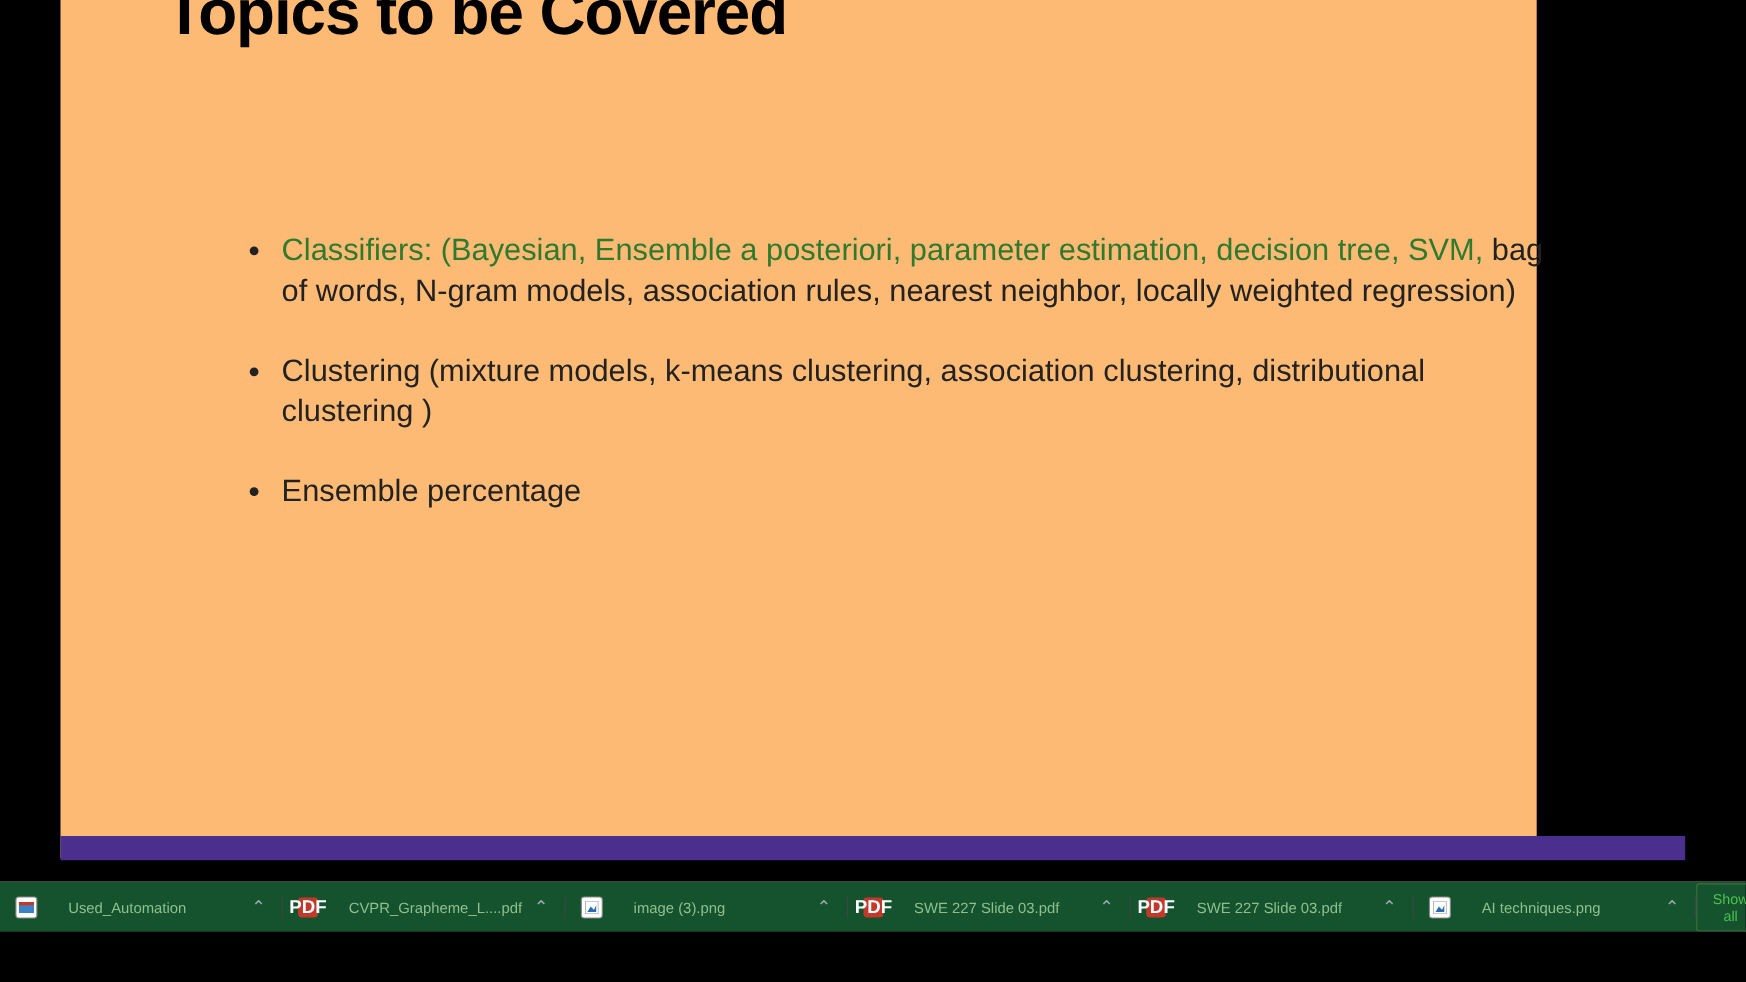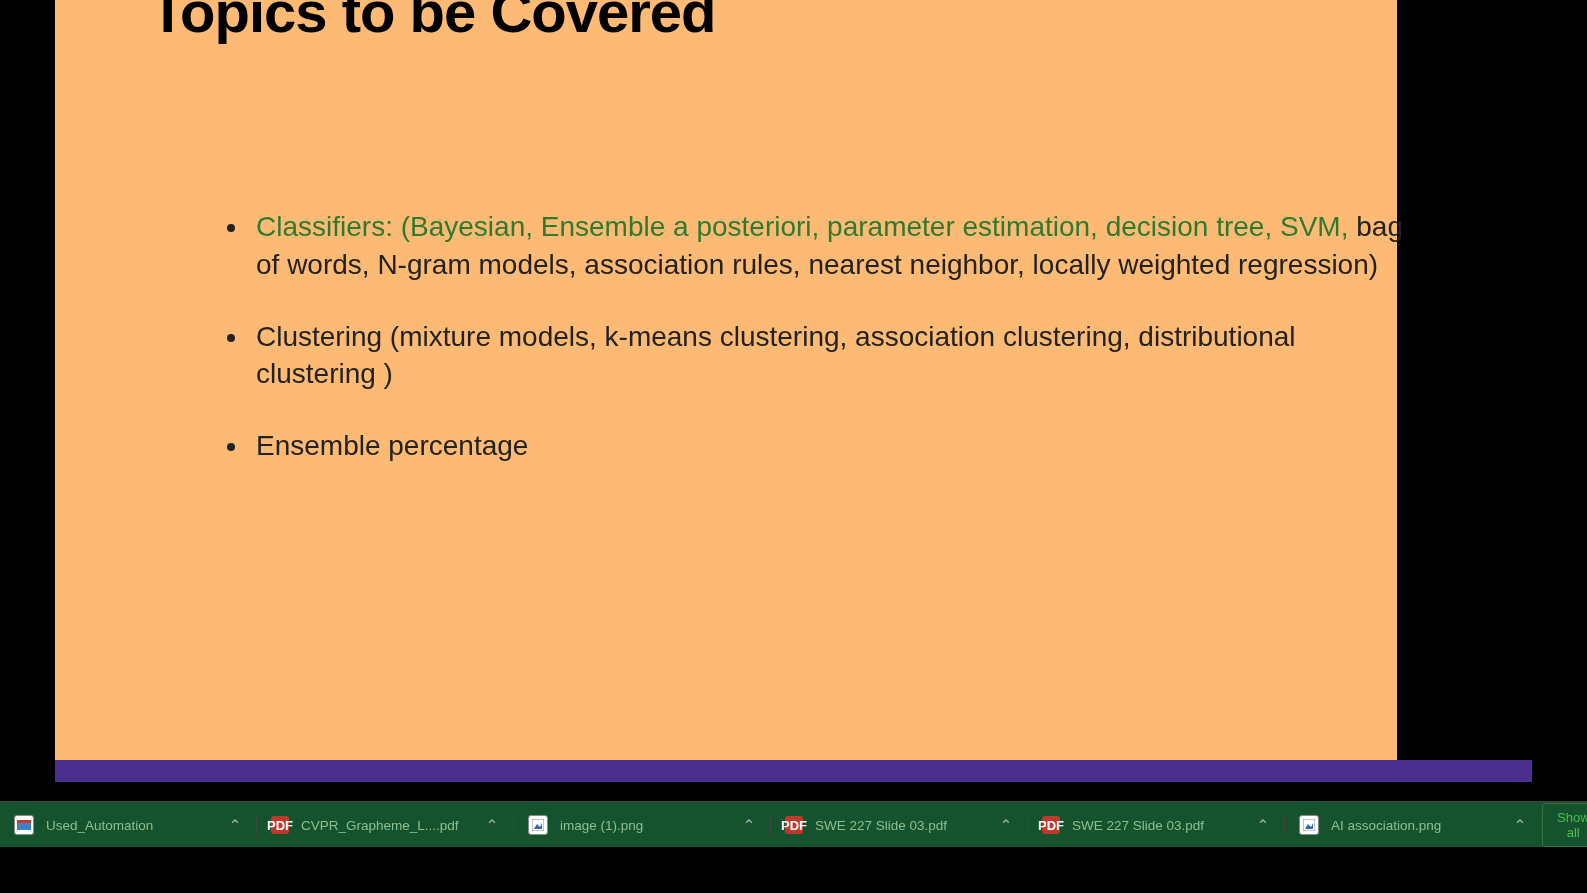--- a/index.html
+++ b/index.html
@@ -81,24 +81,24 @@
     display:flex;
     align-items:center;
     min-width:232px;
     border-right:1px solid #444;
     padding:0 10px 0 14px;
     position:relative;
     cursor:pointer;
   }
   .dl-item .ico{
     width:18px;height:18px;
-    margin-right:12px;
+    margin-right:28px;
     display:inline-flex;
     align-items:center;justify-content:center;
-    font-size:13px;
+    font-size:17px;
     border-radius:3px;
   }
   .ico-pdf{background:#c0392b;color:#fff;font-weight:bold;}
   .ico-img{background:#fff;color:#2b6cb0;border:1px solid #888;}
   .ico-exe{background:#fff;border:1px solid #888;}
   .dl-item .label{
     flex:1;
     white-space:nowrap;
     overflow:hidden;
     text-overflow:ellipsis;
@@ -182,21 +182,21 @@
         <span class="chev">⌃</span>
       </div>
 
       <div class="dl-item">
         <span class="ico ico-img">
           <svg width="12" height="12" viewBox="0 0 12 12">
               <rect x="0" y="0" width="12" height="12" fill="#fff" stroke="#888"></rect>
               <polygon points="2,10 5,5 8,8 10,4 10,10" fill="#2b6cb0"></polygon>
             </svg>
         </span>
-        <span class="label">image (1).png</span>
+        <span class="label">image (3).png</span>
         <span class="chev">⌃</span>
       </div>
 
       <div class="dl-item">
         <span class="ico ico-pdf">PDF</span>
         <span class="label">SWE 227 Slide 03.pdf</span>
         <span class="chev">⌃</span>
       </div>
 
       <div class="dl-item">
@@ -205,21 +205,21 @@
         <span class="chev">⌃</span>
       </div>
 
       <div class="dl-item">
         <span class="ico ico-img">
           <svg width="12" height="12" viewBox="0 0 12 12">
               <rect x="0" y="0" width="12" height="12" fill="#fff" stroke="#888"></rect>
               <polygon points="2,10 5,5 8,8 10,4 10,10" fill="#2b6cb0"></polygon>
             </svg>
         </span>
-        <span class="label">AI association.png</span>
+        <span class="label">AI techniques.png</span>
         <span class="chev">⌃</span>
       </div>
 
       <div class="dl-right">
         <button class="show-all">Show all</button>
 
       </div>
     </div>
 
     <div class="below-black"></div>

